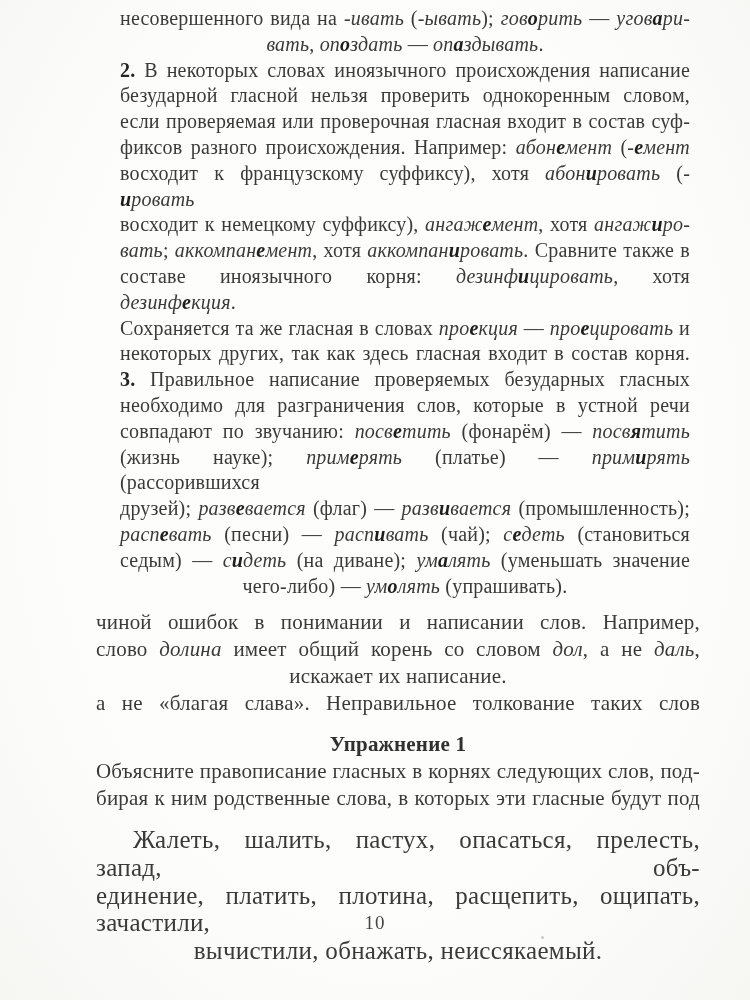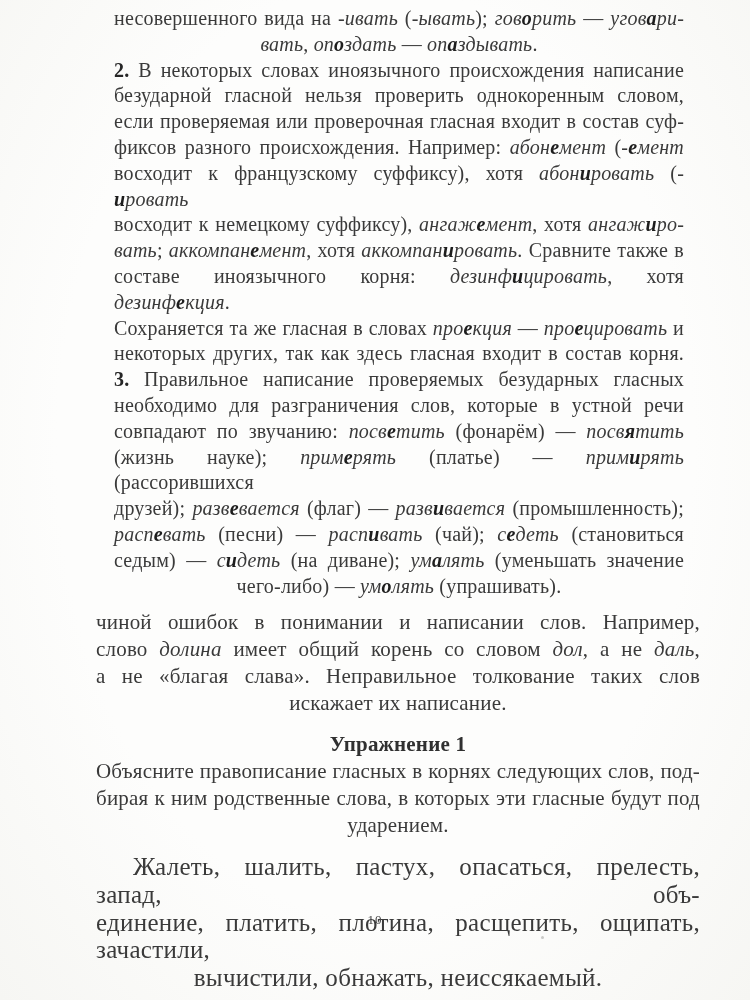--- a/index.html
+++ b/index.html
@@ -9,38 +9,38 @@
     font-family:"Liberation Serif","DejaVu Serif",serif;
   }
   .page{
     position:relative;width:750px;height:1000px;
     background:#fbfbfa;
     background-image:radial-gradient(ellipse at 50% 45%, #fdfdfc 60%, #f6f6f3 100%);
     color:#3a3a3a;
   }
   .textcol{position:absolute;left:96px;top:6px;width:604px;}
   .rules{
-    margin-left:18px;width:570px;
+    margin-left:24px;width:570px;
     font-size:20px;line-height:25.8px;
     letter-spacing:0.2px;
   }
   .para1{margin-top:10px;font-size:21px;line-height:27px;letter-spacing:0.2px;}
   .exercise{margin-top:14px;font-size:21px;line-height:27px;letter-spacing:0.2px;}
   .exercise-title{font-weight:bold;color:#303030;line-height:27px;}
   .words{margin-top:14px;font-size:25px;line-height:27.6px;letter-spacing:0.3px;}
   .line{white-space:normal;text-align:center;}
   .just{text-align:justify;text-align-last:justify;}
   .ind{text-indent:37px;}
   .s-r{font-style:normal;}
   .s-i{font-style:italic;}
   .s-b{font-weight:bold;color:#262626;}
   .s-bi{font-weight:bold;font-style:italic;color:#1d1d1d;}
   .pagenum{
     position:absolute;top:912px;left:0;width:100%;
-    text-align:center;font-size:13px;color:#474747;letter-spacing:1px;
+    text-align:center;font-size:19px;color:#474747;letter-spacing:1px;
   }
   .artifact{
     position:absolute;left:541px;top:936px;width:3px;height:3px;
     border-radius:50%;background:#c9c9c6;
   }
 </style>
 </head>
 <body>
 
 <div class="page">
@@ -65,29 +65,28 @@
       <div class="line just"><span class="s-r">(жизнь науке); </span><span class="s-i">прим</span><span class="s-bi">е</span><span class="s-i">рять</span><span class="s-r"> (платье) — </span><span class="s-i">прим</span><span class="s-bi">и</span><span class="s-i">рять</span><span class="s-r"> (рассорившихся</span></div>
       <div class="line just"><span class="s-r">друзей); </span><span class="s-i">разв</span><span class="s-bi">е</span><span class="s-i">вается</span><span class="s-r"> (флаг) — </span><span class="s-i">разв</span><span class="s-bi">и</span><span class="s-i">вается</span><span class="s-r"> (промышленность);</span></div>
       <div class="line just"><span class="s-i">расп</span><span class="s-bi">е</span><span class="s-i">вать</span><span class="s-r"> (песни) — </span><span class="s-i">расп</span><span class="s-bi">и</span><span class="s-i">вать</span><span class="s-r"> (чай); </span><span class="s-i">с</span><span class="s-bi">е</span><span class="s-i">деть</span><span class="s-r"> (становиться</span></div>
       <div class="line just"><span class="s-r">седым) — </span><span class="s-i">с</span><span class="s-bi">и</span><span class="s-i">деть</span><span class="s-r"> (на диване); </span><span class="s-i">ум</span><span class="s-bi">а</span><span class="s-i">лять</span><span class="s-r"> (уменьшать значение</span></div>
       <div class="line"><span class="s-r">чего-либо) — </span><span class="s-i">ум</span><span class="s-bi">о</span><span class="s-i">лять</span><span class="s-r"> (упрашивать).</span></div>
     </div>
 
     <div class="para1">
       <div class="line just"><span class="s-r">чиной ошибок в понимании и написании слов. Например,</span></div>
       <div class="line just"><span class="s-r">слово </span><span class="s-i">долина</span><span class="s-r"> имеет общий корень со словом </span><span class="s-i">дол</span><span class="s-r">, а не </span><span class="s-i">даль</span><span class="s-r">,</span></div>
+      <div class="line"><span class="s-r">искажает их написание.</span></div>
       <div class="line just"><span class="s-r">а не «благая слава». Неправильное толкование таких слов</span></div>
-      <div class="line"><span class="s-r">искажает их написание.</span></div>
     </div>
 
     <div class="exercise">
       <div class="exercise-title line">Упражнение 1</div>
       <div class="line just"><span class="s-r">Объясните правописание гласных в корнях следующих слов, под-</span></div>
       <div class="line just"><span class="s-r">бирая к ним родственные слова, в которых эти гласные будут под</span></div>
-      <div class="line"><span class="s-r">ударением.</span></div>
     </div>
 
     <div class="words">
       <div class="line just ind"><span class="s-r">Жалеть, шалить, пастух, опасаться, прелесть, запад, объ-</span></div>
       <div class="line just"><span class="s-r">единение, платить, плотина, расщепить, ощипать, зачастили,</span></div>
       <div class="line"><span class="s-r">вычистили, обнажать, неиссякаемый.</span></div>
     </div>
 
   </div>
 

